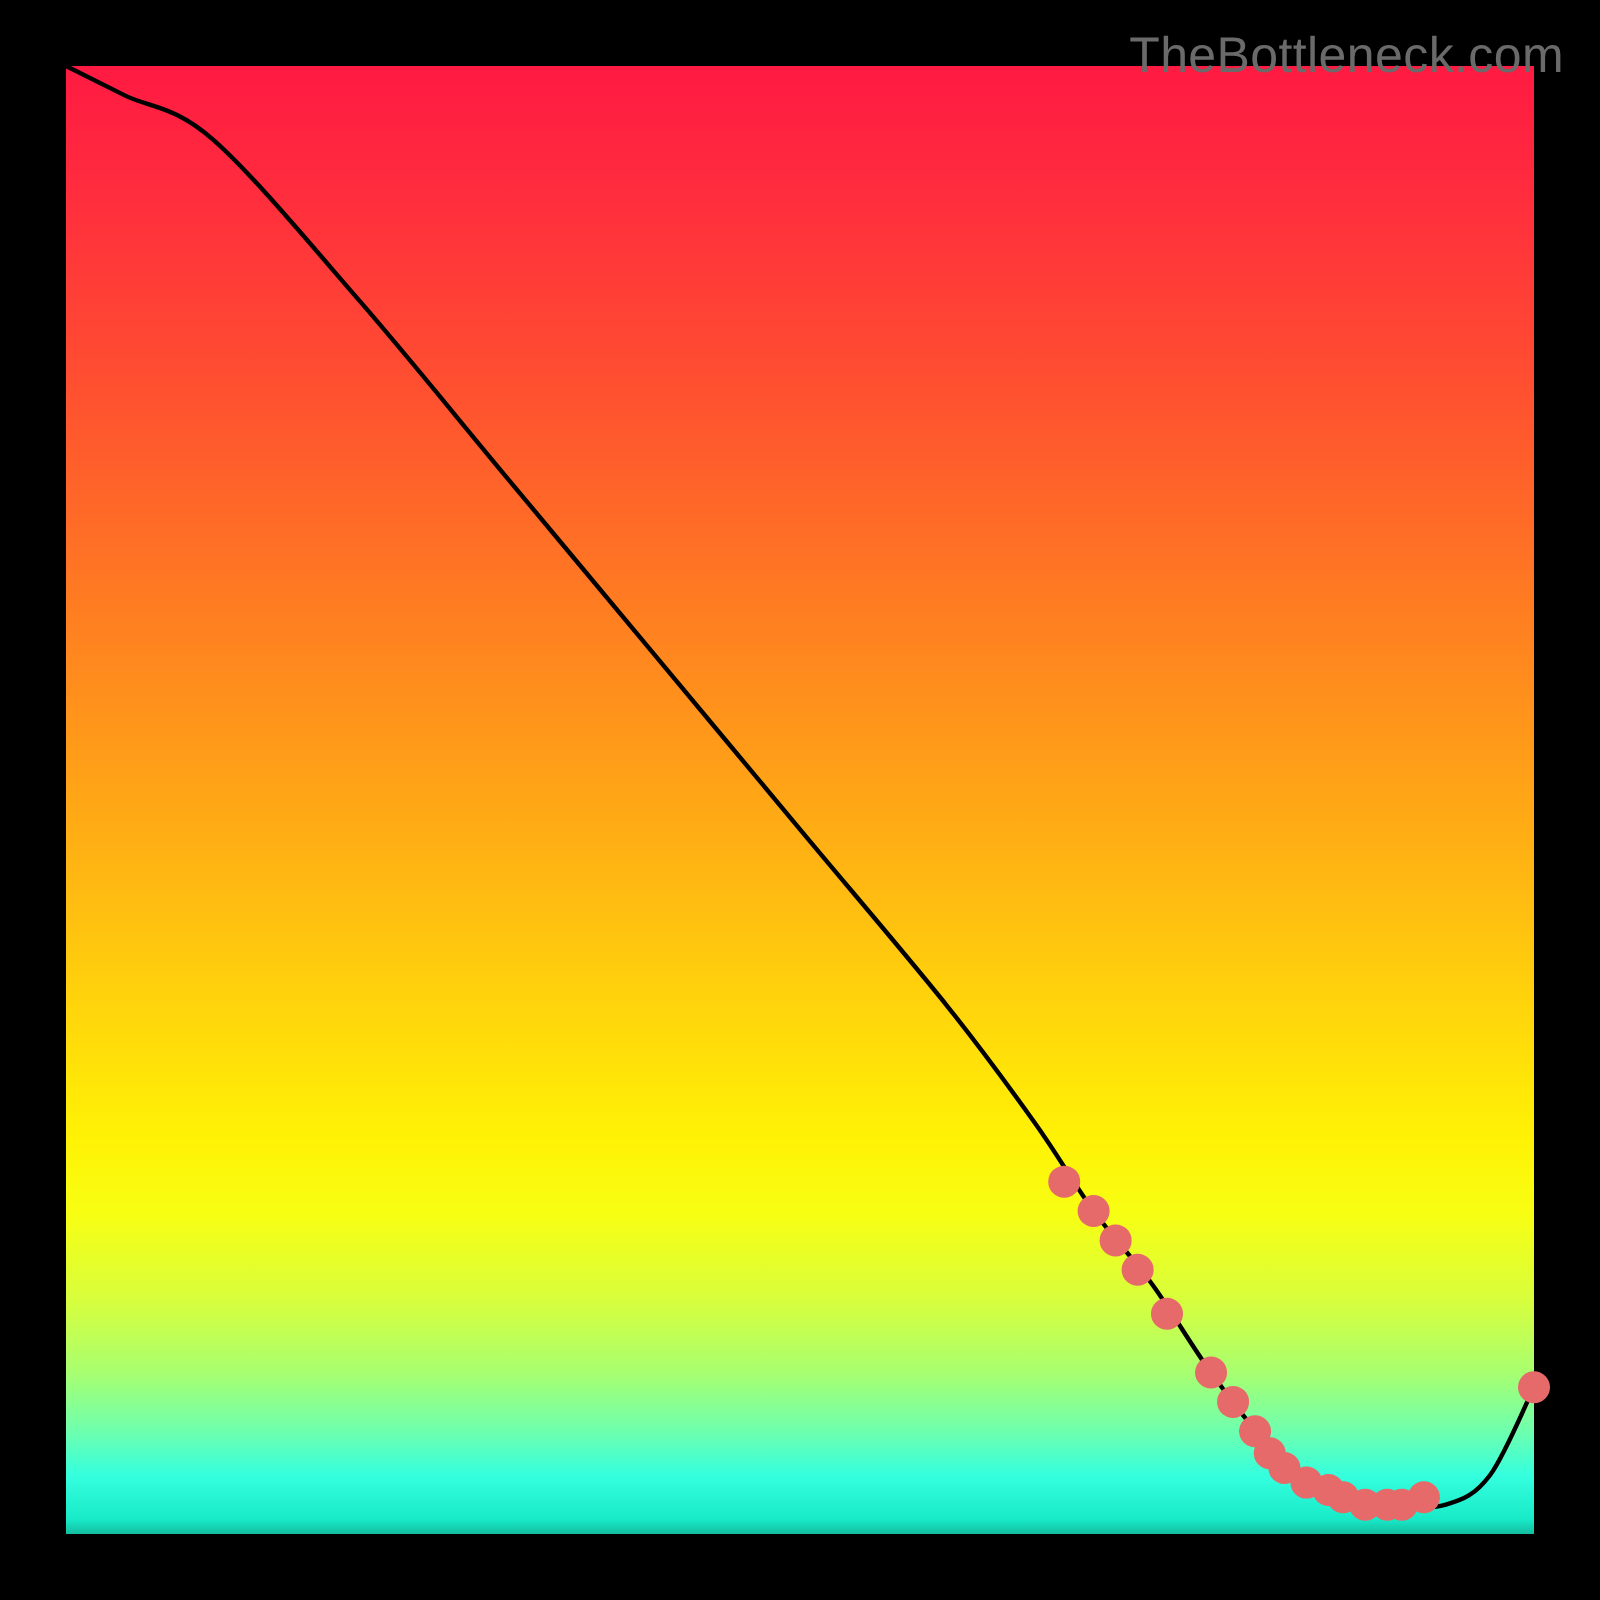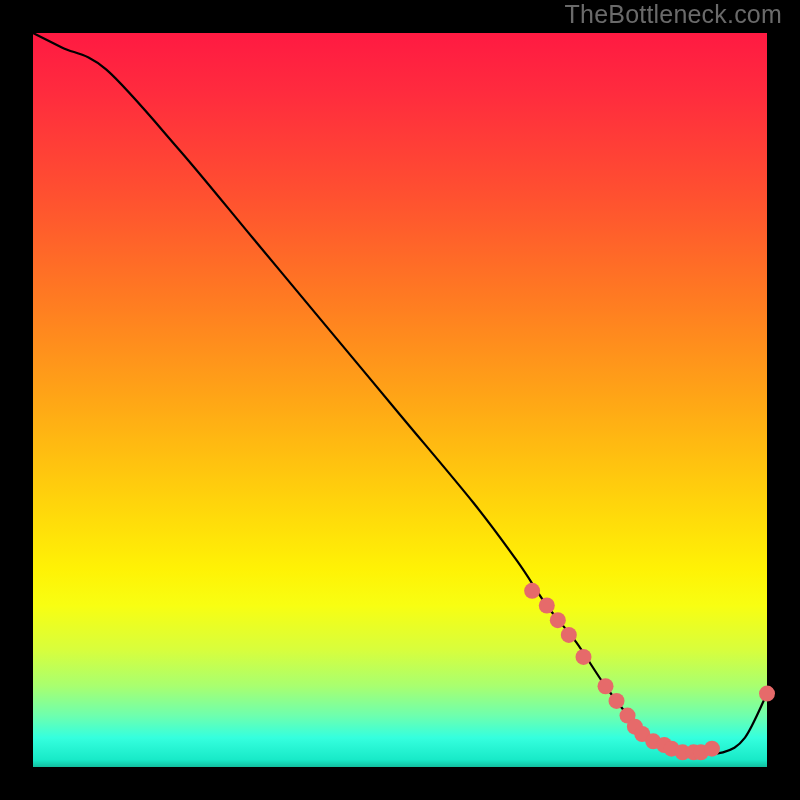--- a/index.html
+++ b/index.html
@@ -12,21 +12,21 @@
     font-family: Arial, Helvetica, sans-serif;
   }
   .frame {
     position: relative;
     width: 800px;
     height: 800px;
     background: #000;
   }
   .watermark {
     position: absolute;
-    top: 0;
+    top: 14px;
     right: 18px;
     color: #6a6a6a;
     font-size: 25px;
     font-weight: 500;
     letter-spacing: 0.2px;
     z-index: 10;
   }
   .plot {
     position: absolute;
     left: 33px;

